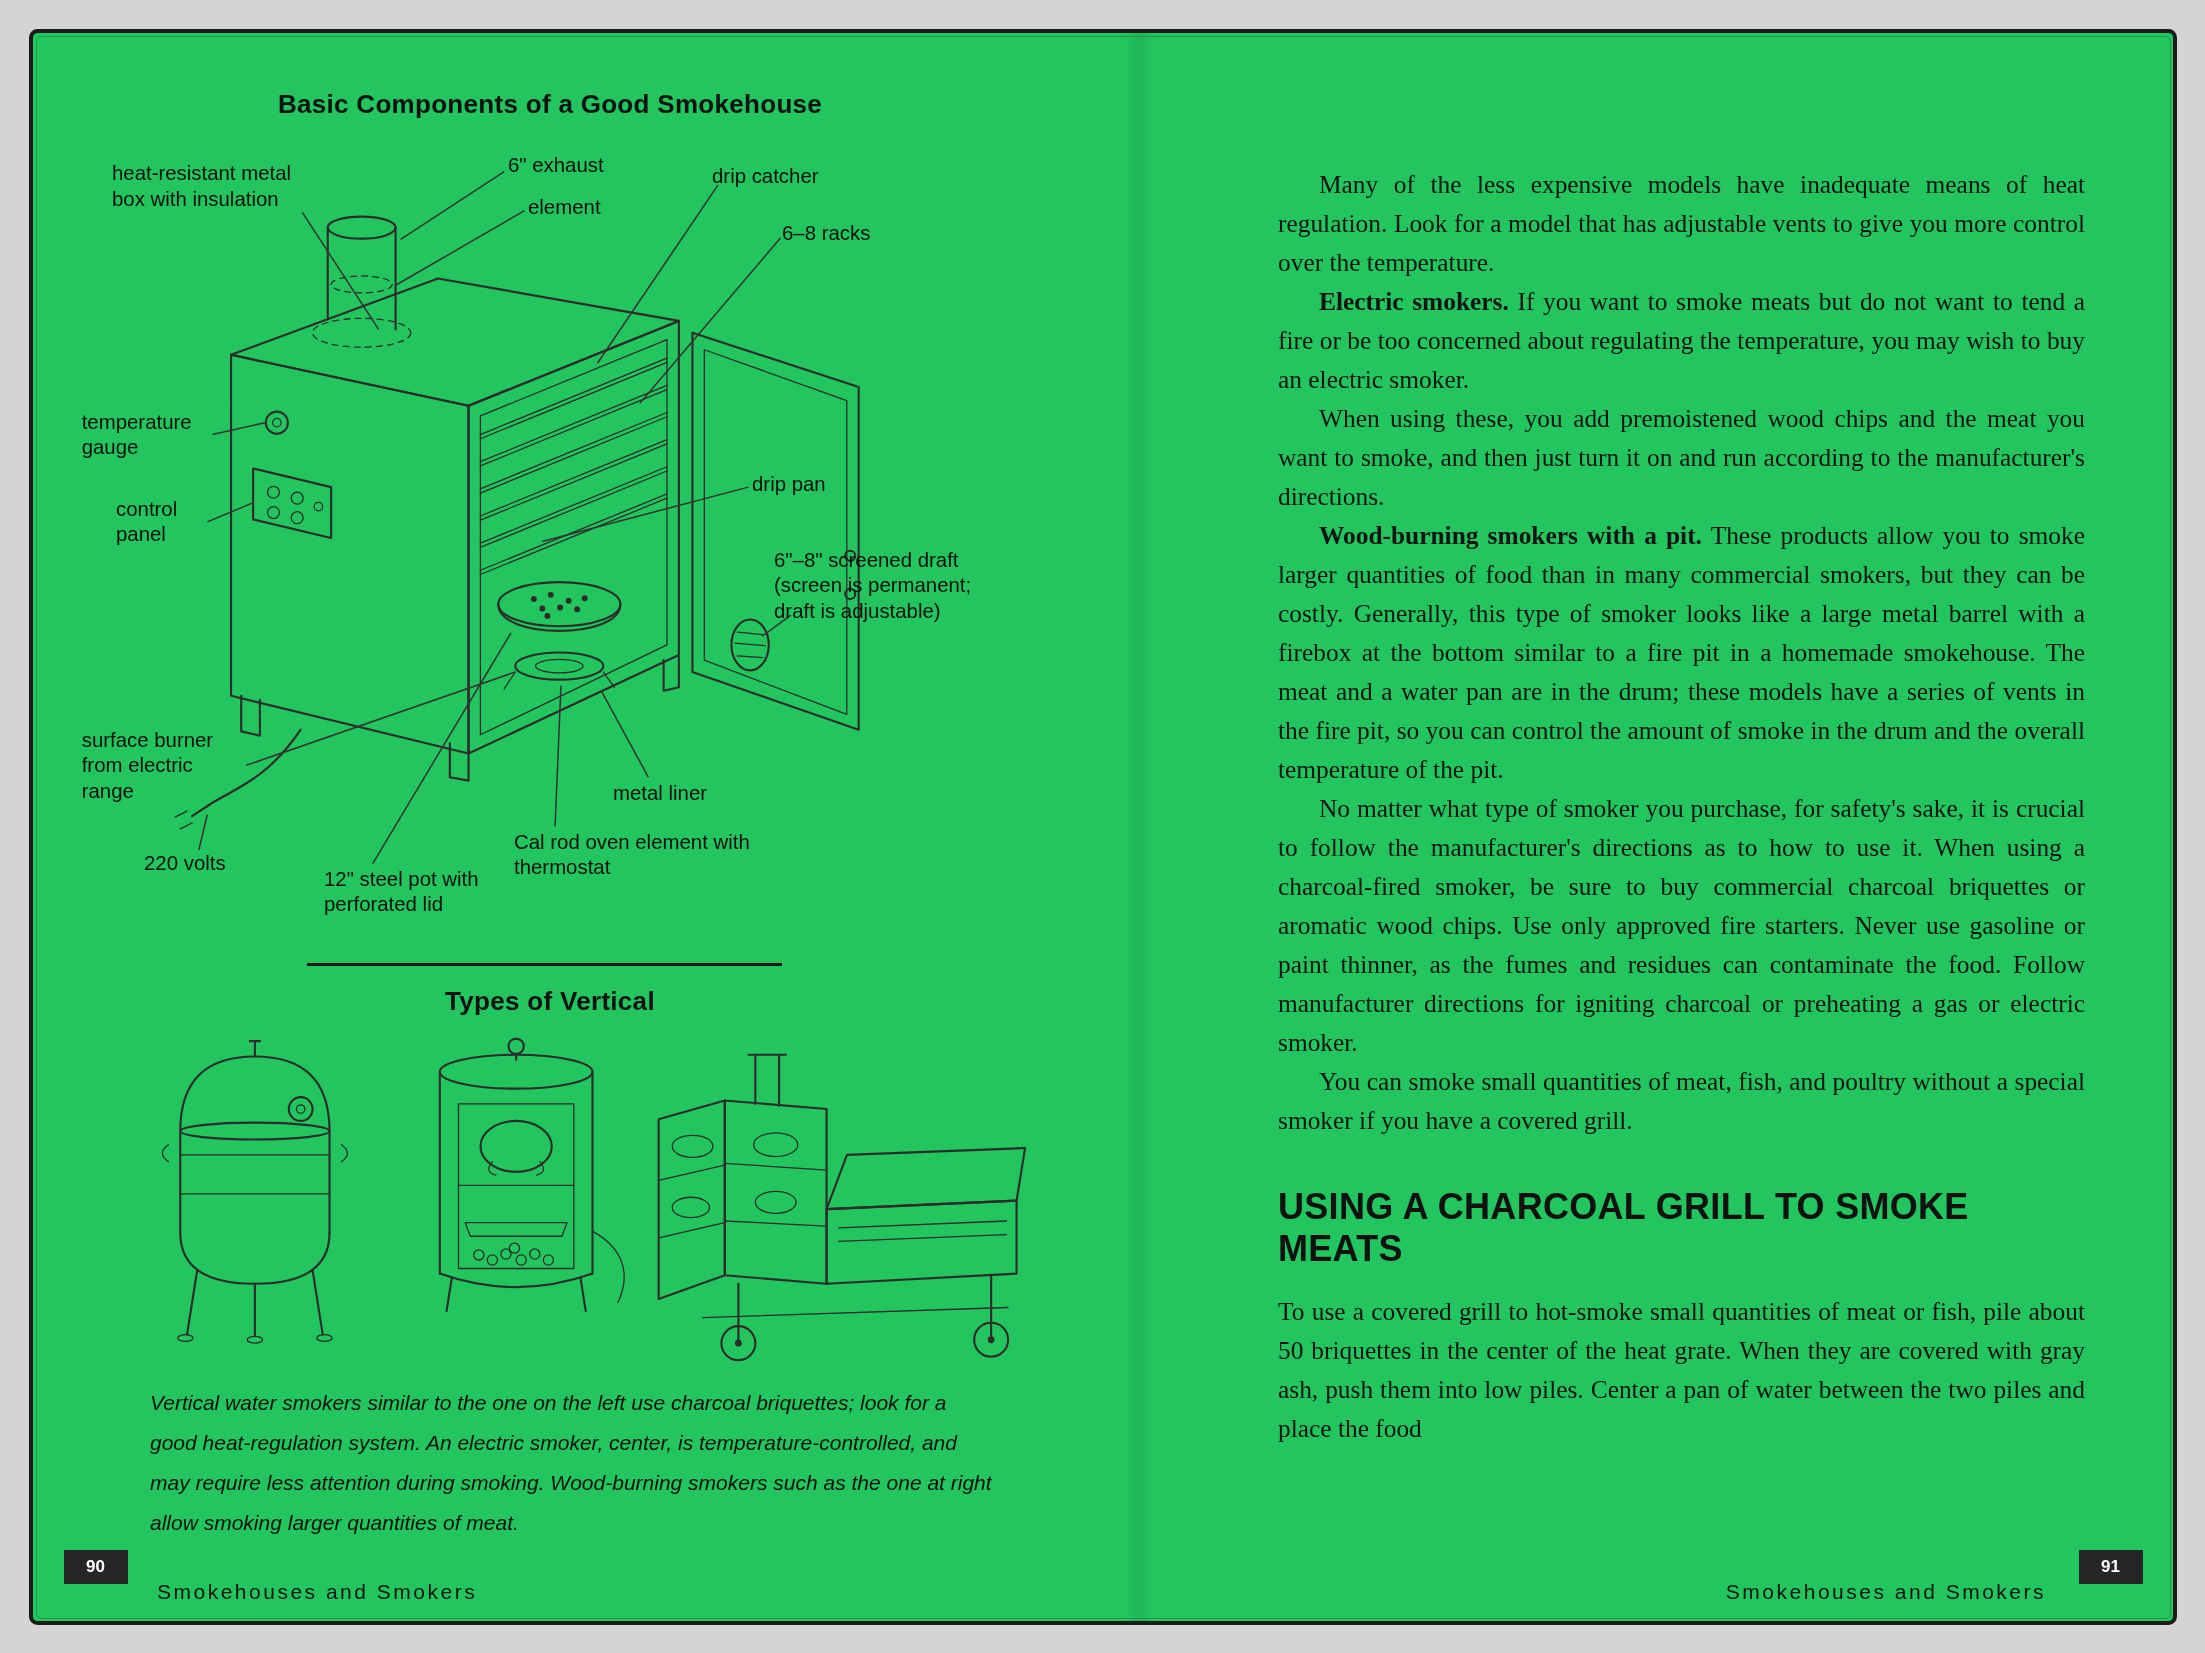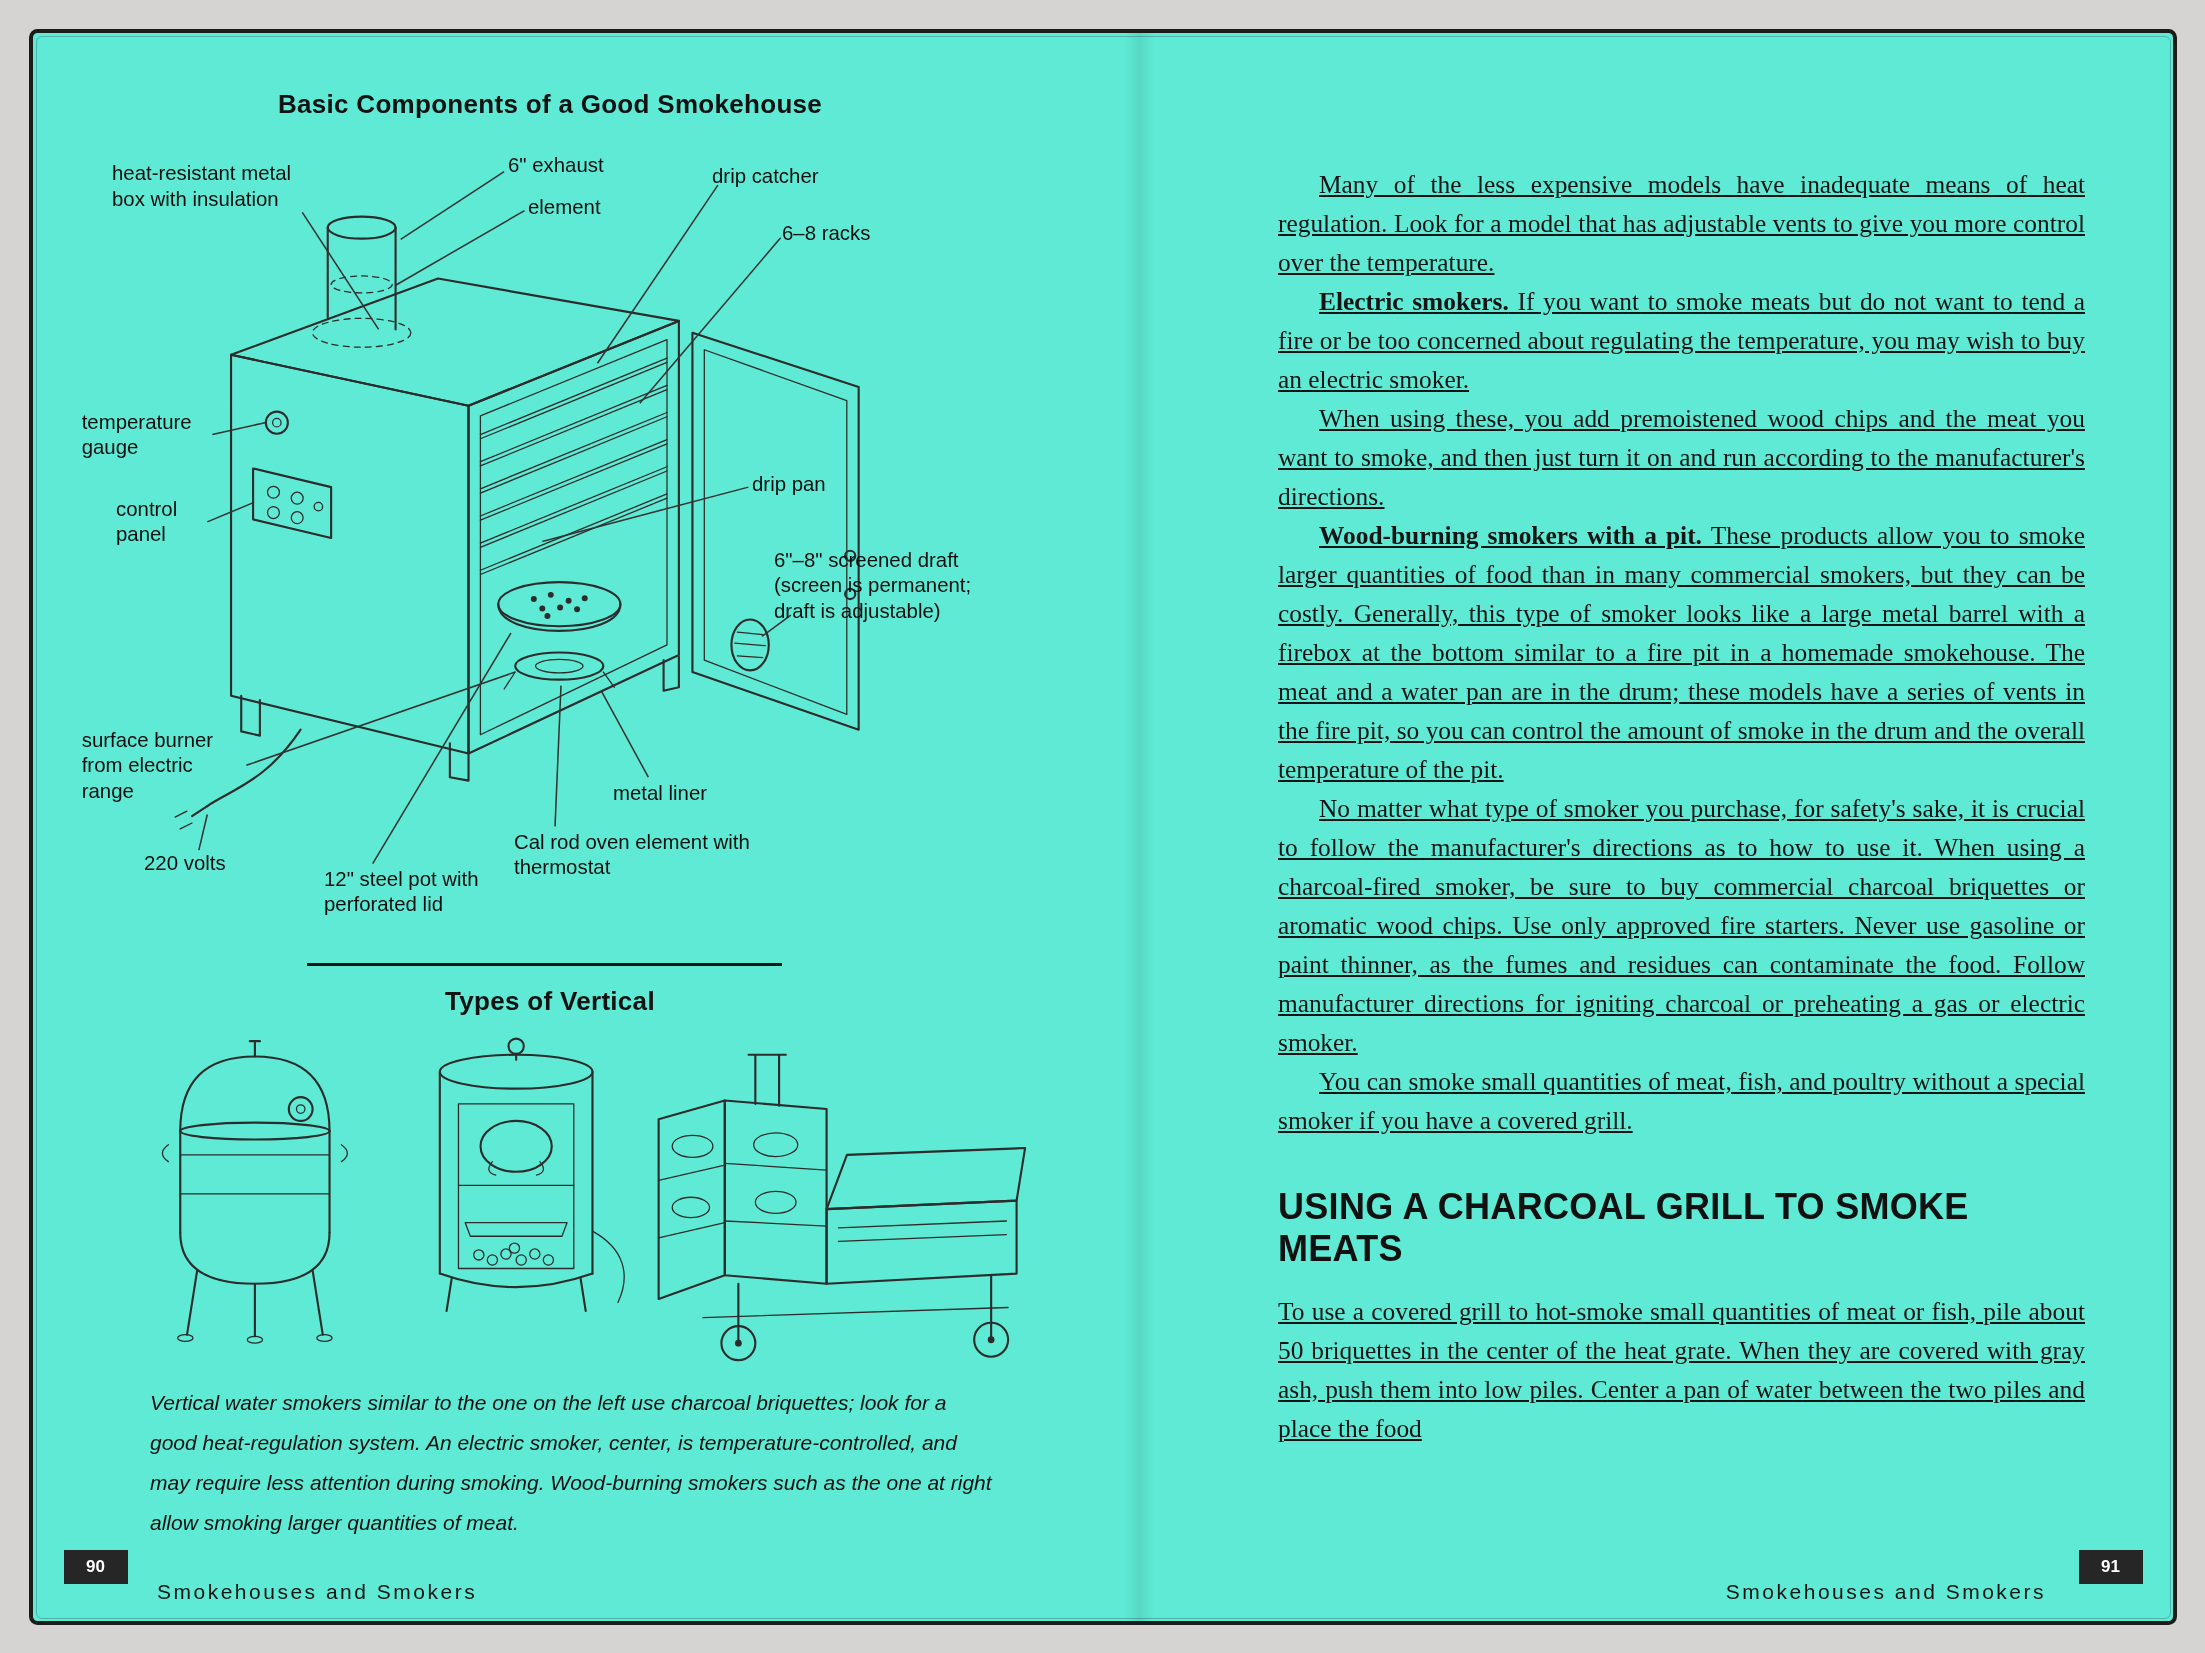--- a/index.html
+++ b/index.html
@@ -8,21 +8,21 @@
     width: 2205px; height: 1654px;
     background: #d5d4d2;
     font-family: "Liberation Sans", sans-serif;
     color: #121212;
     position: relative;
     overflow: hidden;
   }
   .page-sheet {
     position: absolute; left: 29px; top: 29px;
     width: 2148px; height: 1596px;
-    background: #5eead4;
+    background: #22c55e;
     border: 4.2px solid #1b1b1b;
     border-radius: 8.5px;
   }
   .page-sheet::after {
     content: ""; position: absolute; left: 2.5px; top: 2.5px; right: 2.5px; bottom: 2.5px;
     border: 0.8px solid #1b1b1b; border-radius: 6px; opacity: .25; pointer-events: none;
   }
   .gutter {
     position: absolute; left: 1092px; top: 0; bottom: 0; width: 29px;
     background: linear-gradient(90deg, rgba(0,0,0,0) 0%, rgba(0,0,0,0.08) 50%, rgba(0,0,0,0) 100%);
@@ -40,21 +40,21 @@
   }
   .divider { position: absolute; left: 274px; top: 930px; width: 475px; height: 2.5px; background: #161616; }
   .smokers-wrap { position: absolute; left: 76px; top: 986px; width: 950px; height: 348px; }
   .caption {
     position: absolute; left: 117px; top: 1350px; width: 848px;
     font-style: italic; font-size: 21px; line-height: 40px; color: #101010;
   }
   .text-col { position: absolute; left: 1245px; top: 132px; width: 807px; }
   .text-col p {
     margin: 0; text-indent: 41px; text-align: justify;
-    font-family: "Liberation Serif", serif; font-size: 25.4px; line-height: 39px; color: #141414; text-decoration: underline;
+    font-family: "Liberation Serif", serif; font-size: 25.4px; line-height: 39px; color: #141414;
   }
   .text-col p .lead { font-weight: bold; }
   .section-heading {
     font-family: "Liberation Sans", sans-serif; font-weight: bold;
     font-size: 36px; letter-spacing: 0.3px; margin: 46px 0 22px 0; color: #111;
   }
   .pagenum-box {
     position: absolute; top: 1517px; width: 64px; height: 34px;
     background: #262626; color: #ffffff; font-weight: bold; font-size: 17px;
     display: flex; align-items: center; justify-content: center;

